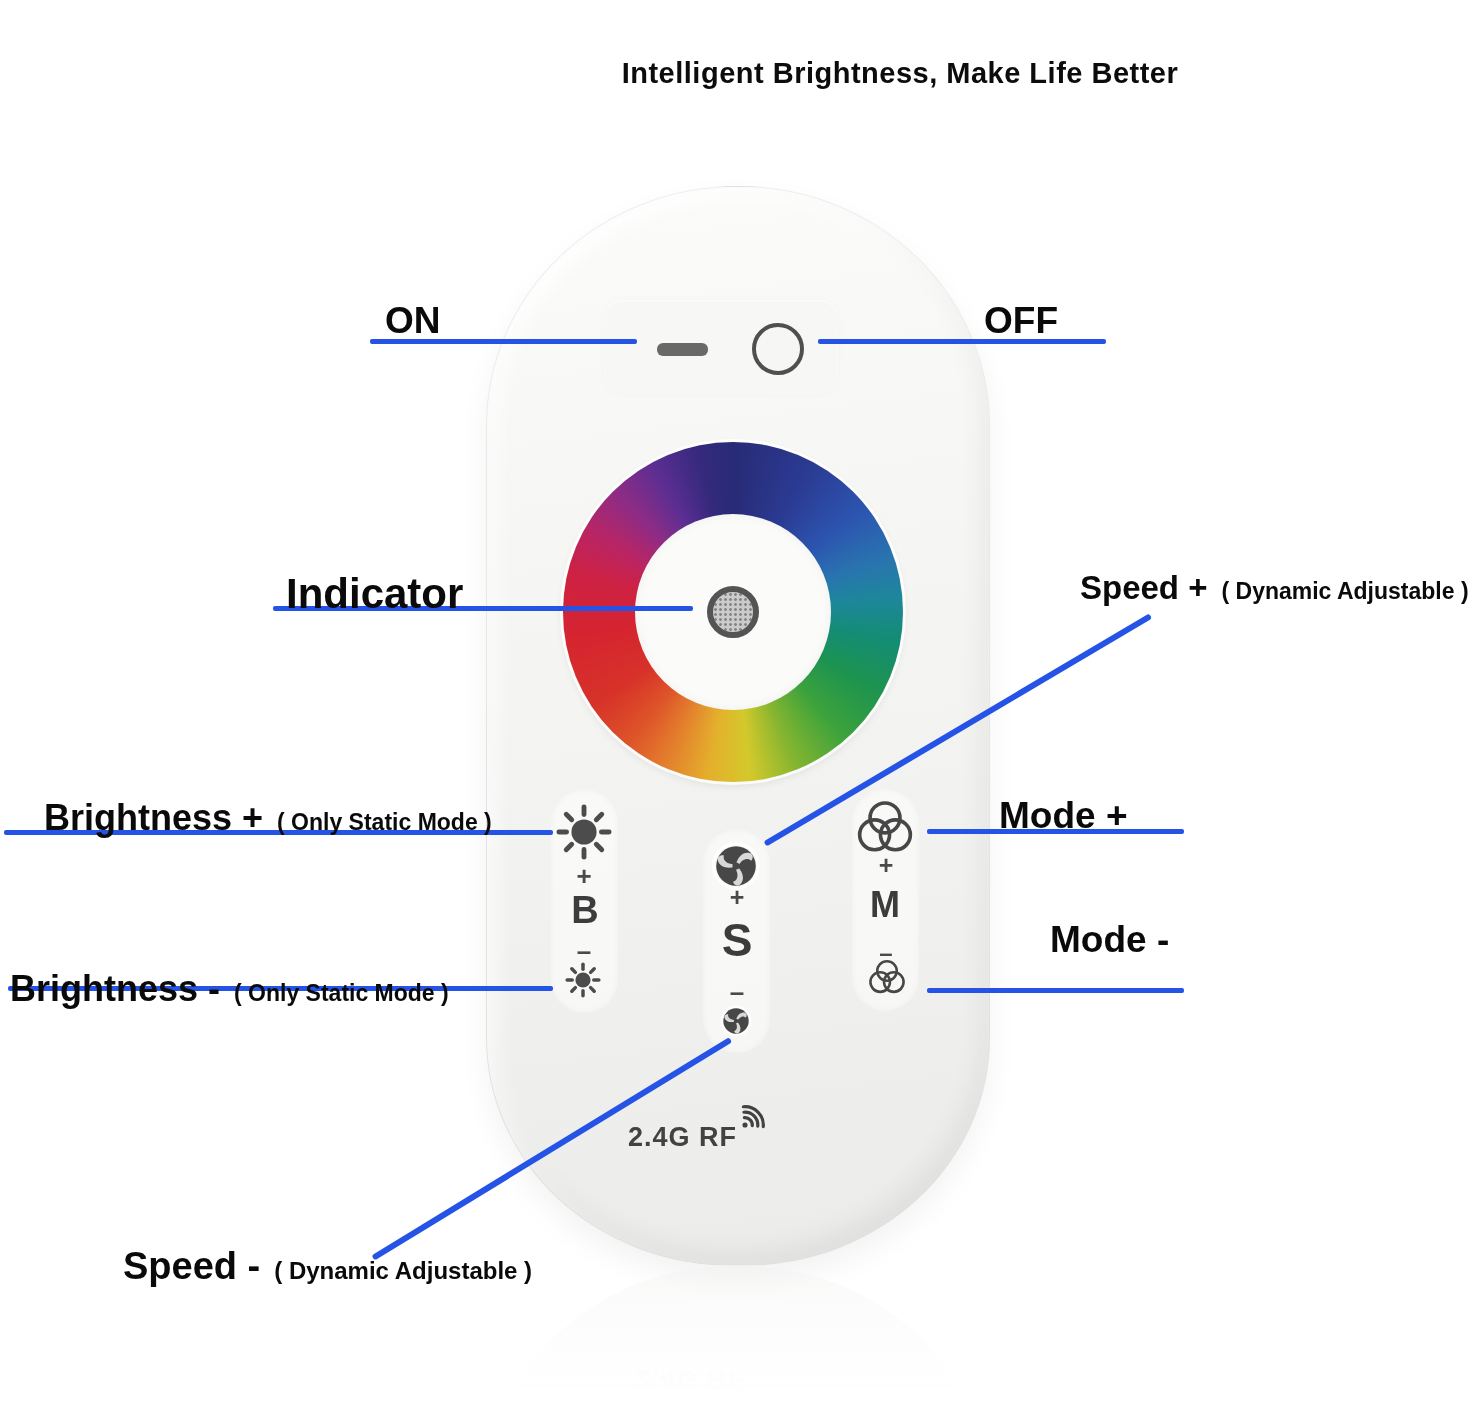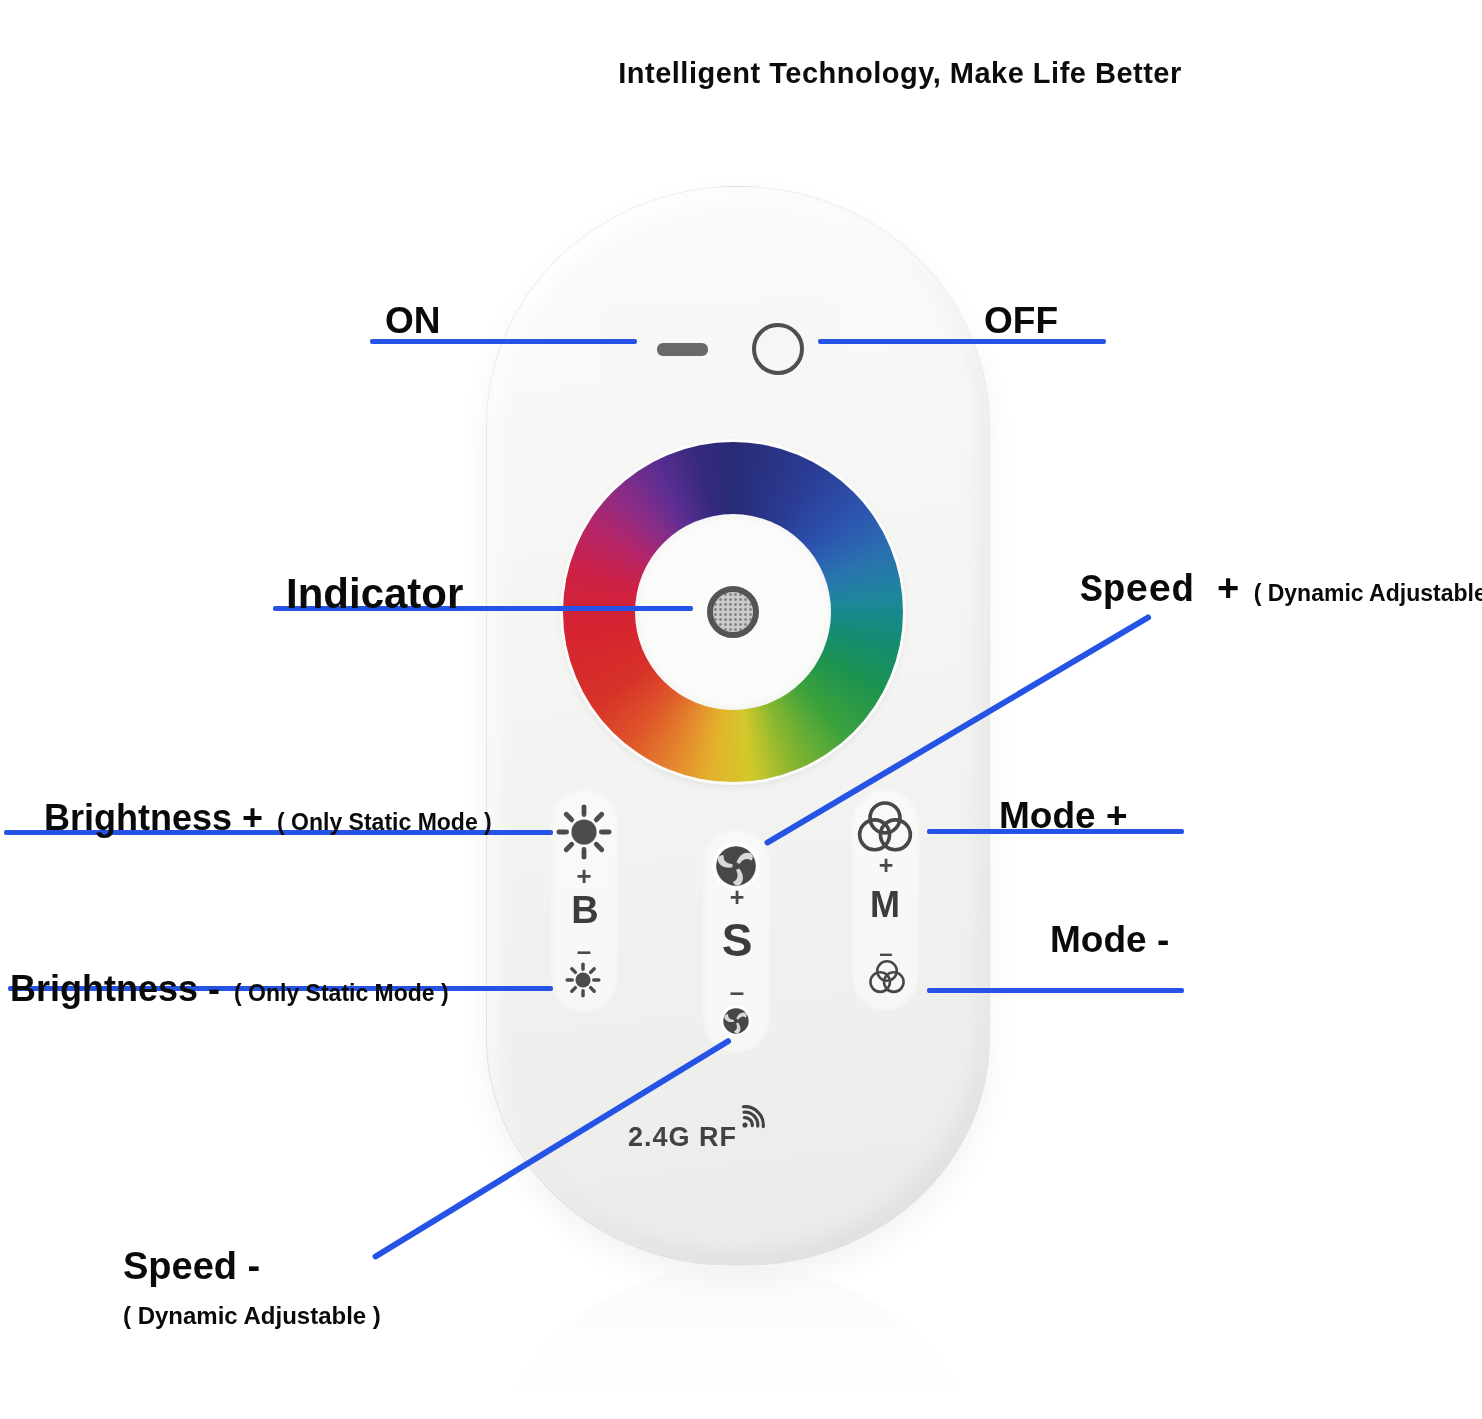--- a/index.html
+++ b/index.html
@@ -84,21 +84,21 @@
   .reflection-rf{
     position:absolute; left:150px; top:98px; font-size:27px; font-weight:bold;
     letter-spacing:1px; color:#c9c9c7; transform:scaleY(-1); opacity:0.55;
   }
 </style>
 </head>
 <body>
 
 <div class="canvas">
 
-  <div class="abs subtitle">Intelligent Technology, Make Life Better</div>
+  <div class="abs subtitle">Intelligent Brightness, Make Life Better</div>
 
   <div class="abs remote-body"></div>
   <div class="abs power-panel"></div>
   <div class="abs btn-dash"></div>
   <div class="abs btn-circle"></div>
 
   <div class="abs col-recess" style="left:551px;top:789px;width:67px;height:224px;"></div>
   <div class="abs col-recess" style="left:703px;top:829px;width:67px;height:224px;"></div>
   <div class="abs col-recess" style="left:852px;top:789px;width:67px;height:222px;"></div>
 
@@ -202,35 +202,35 @@
   <div class="abs line" style="left:927px;top:829px;width:257px;"></div>
   <div class="abs line" style="left:927px;top:988px;width:257px;"></div>
   <div class="abs line-diag" style="left:765px;top:841px;width:448px;transform:rotate(-30.6deg);"></div>
   <div class="abs line-diag" style="left:373px;top:1255px;width:419px;transform:rotate(-31.4deg);"></div>
 
   <div class="abs lbl lbl-big" style="left:385px;top:300px;">ON</div>
   <div class="abs lbl lbl-big" style="left:984px;top:300px;">OFF</div>
   <div class="abs lbl" style="left:286px;top:570px;font-size:42px;">Indicator</div>
 
   <div class="abs lbl-row" style="left:1080px;top:569px;">
-    <span class="lbl" style="font-size:38px;font-family:Liberation Mono, monospace;">Speed +</span>
+    <span class="lbl" style="font-size:33px;">Speed +</span>
     <span class="lbl lbl-note">( Dynamic Adjustable )</span>
   </div>
 
   <div class="abs lbl-row" style="left:4px;top:797px;">
     <span class="lbl" style="font-size:36px;margin-left:40px;">Brightness +</span>
     <span class="lbl lbl-note">( Only Static Mode )</span>
   </div>
 
   <div class="abs lbl-row" style="left:10px;top:952px;margin-top:16px;">
     <span class="lbl" style="font-size:36px;">Brightness -</span>
     <span class="lbl lbl-note">( Only Static Mode )</span>
   </div>
 
   <div class="abs lbl lbl-big" style="left:999px;top:795px;text-align:right;">Mode +</div>
   <div class="abs lbl lbl-big" style="left:1050px;top:919px;">Mode -</div>
 
-  <div class="abs lbl-row" style="left:123px;top:1245px;flex-direction:column;">
+  <div class="abs lbl-row" style="left:123px;top:1245px;">
     <span class="lbl" style="font-size:38px;">Speed -</span>
     <span class="lbl lbl-note" style="font-size:24px;">( Dynamic Adjustable )</span>
   </div>
 
 </div>
 
 </body></html>

